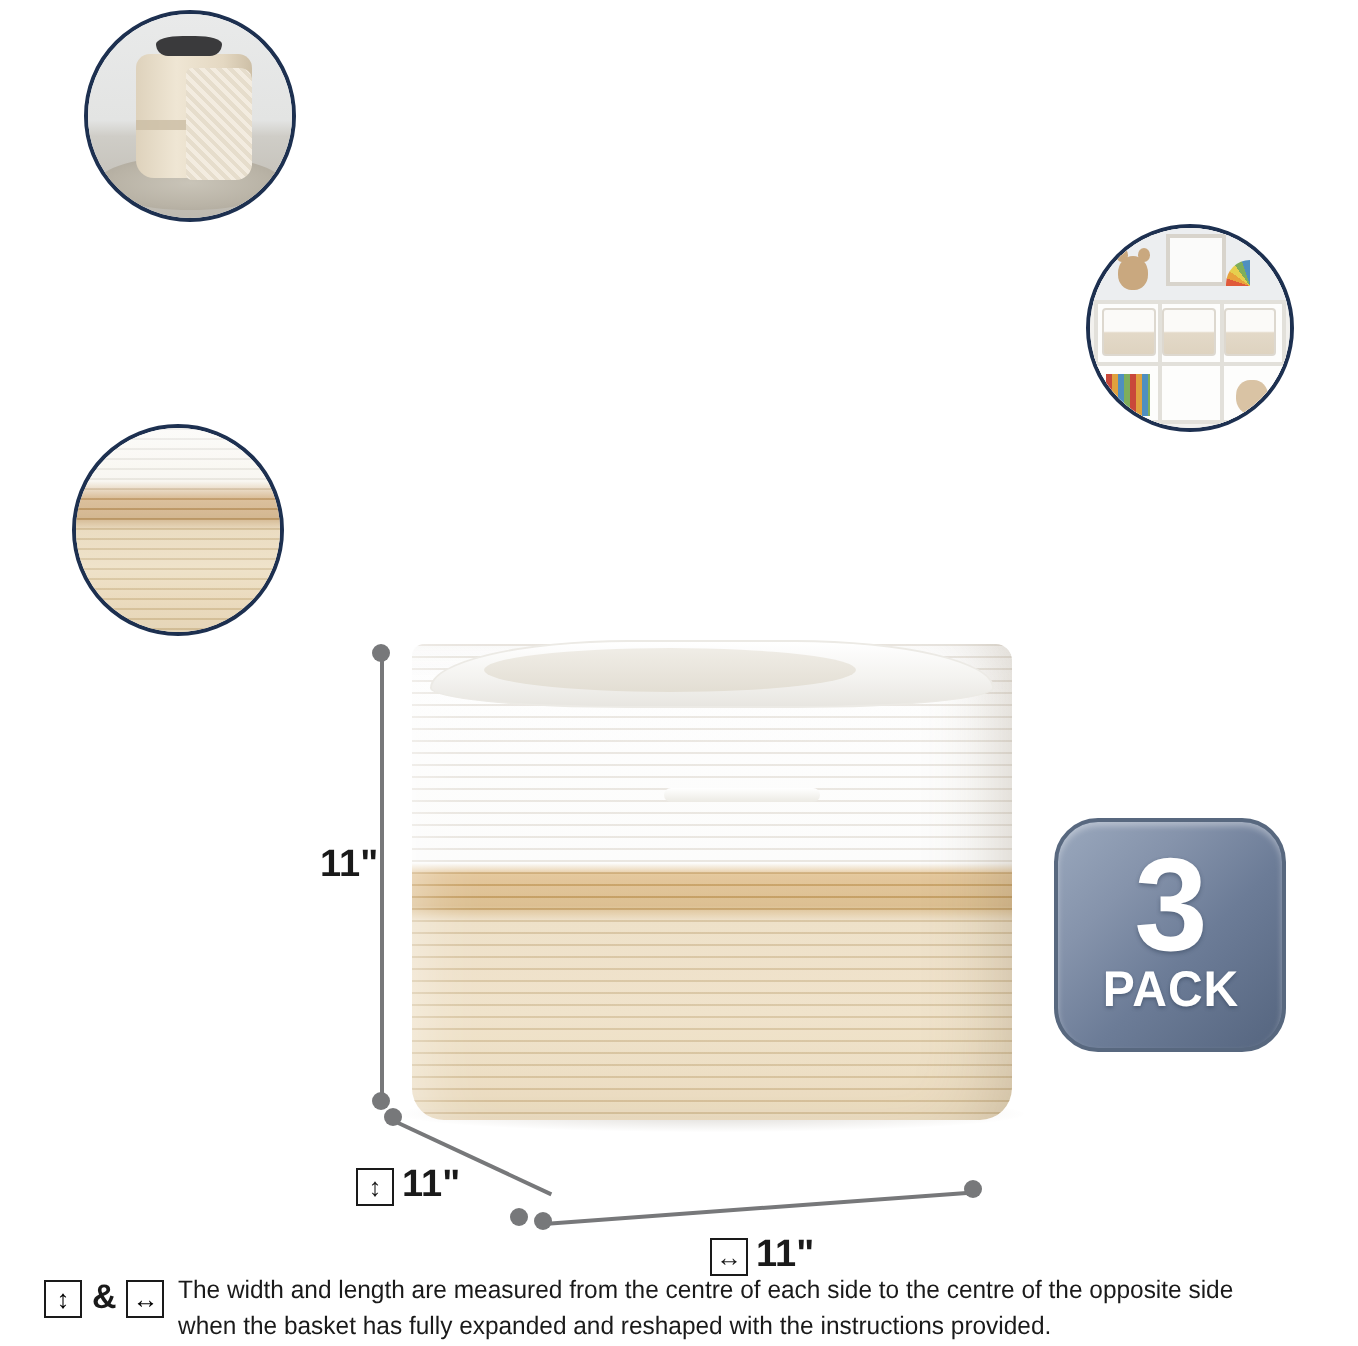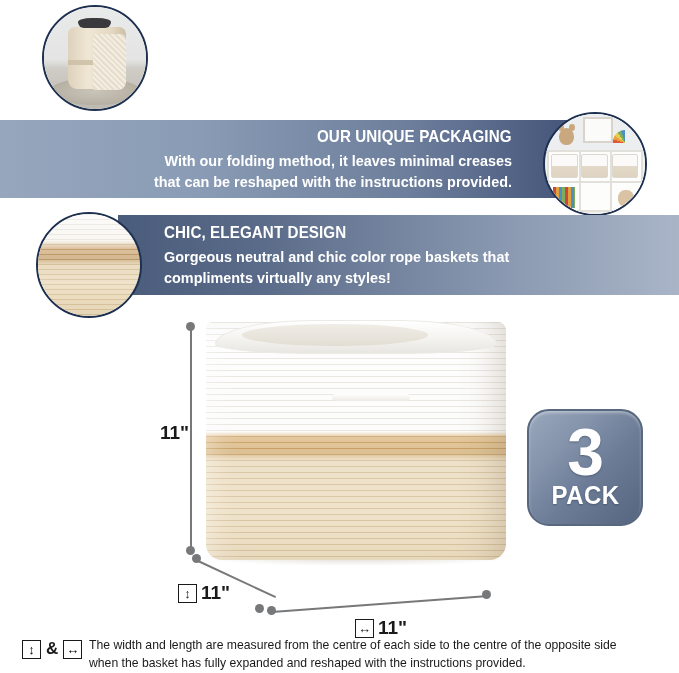--- a/index.html
+++ b/index.html
@@ -226,53 +226,39 @@
 
   <div class="circle circle-1">
     <div class="c1-bg"></div>
     <div class="c1-rug"></div>
     <div class="c1-basket"></div>
     <div class="c1-band"></div>
     <div class="c1-towel"></div>
     <div class="c1-lid"></div>
   </div>
 
-  <div class="banner banner-2">
-    <div class="banner-title">OUR UNIQUE PACKAGING</div>
-    <div class="banner-body">
-      <div>With our folding method, it leaves minimal creases</div>
-      <div>that can be reshaped with the instructions provided.</div>
-    </div>
-  </div>
 
   <div class="circle circle-2">
     <div class="c2-bg"></div>
     <div class="c2-wall"></div>
     <div class="c2-frame"></div>
     <div class="c2-bear"></div>
     <div class="c2-rainbow"></div>
     <div class="c2-shelf">
       <div class="c2-row"></div>
       <div class="c2-div" style="left:33%;top:0;width:2px;height:100%;"></div>
       <div class="c2-div" style="left:66%;top:0;width:2px;height:100%;"></div>
       <div class="c2-bin" style="left:2%;"></div>
       <div class="c2-bin" style="left:35%;"></div>
       <div class="c2-bin" style="left:68%;"></div>
       <div class="c2-books"></div>
       <div class="c2-doll"></div>
     </div>
   </div>
 
-  <div class="banner banner-3">
-    <div class="banner-title">CHIC, ELEGANT DESIGN</div>
-    <div class="banner-body">
-      <div>Gorgeous neutral and chic color rope baskets that</div>
-      <div>compliments virtually any styles!</div>
-    </div>
-  </div>
 
   <div class="circle circle-3">
     <div class="c3-bg"></div>
   </div>
 
   <div class="pack-badge">
     <div class="pack-num">3</div>
     <div class="pack-word">PACK</div>
   </div>
 

